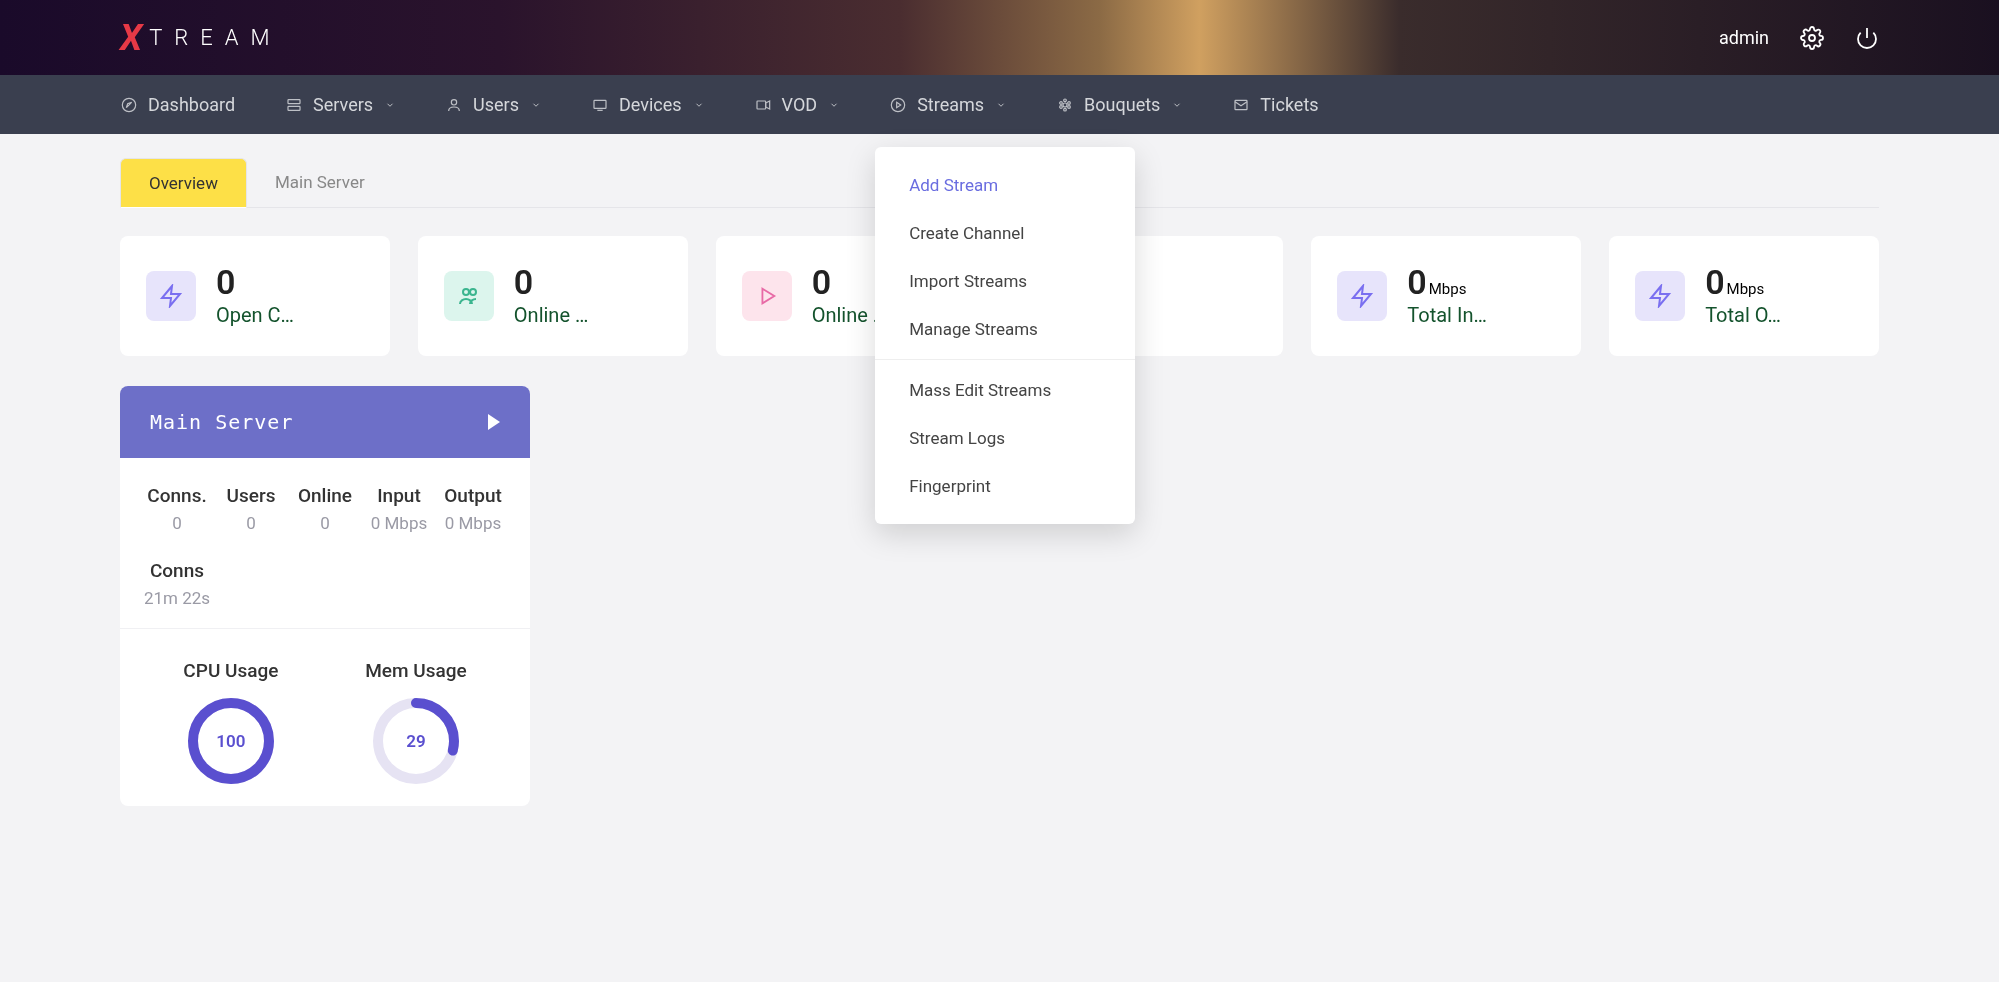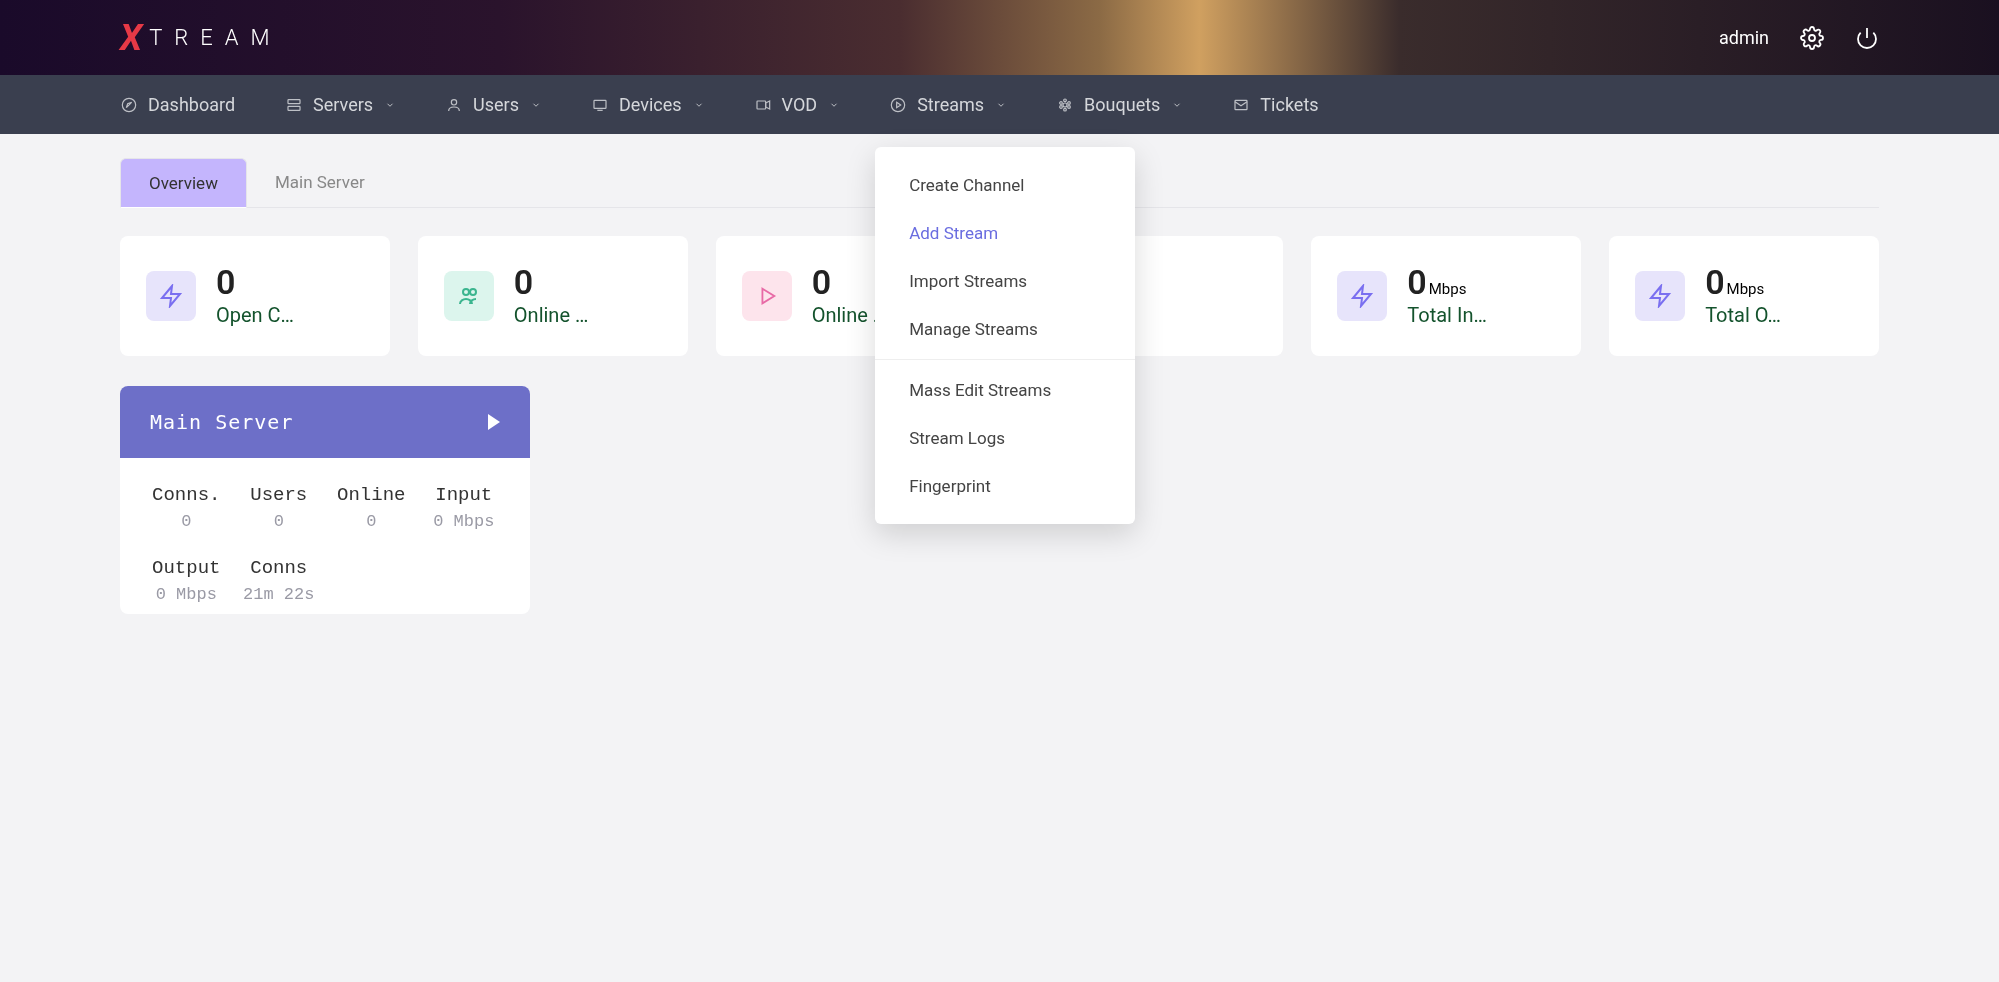--- a/index.html
+++ b/index.html
@@ -23,39 +23,39 @@
   
   .dropdown { position: absolute; top: 53px; left: -14px; background: #fff; border-radius: 6px; box-shadow: 0 10px 30px rgba(0,0,0,.15); min-width: 260px; padding: 14px 0; z-index: 50; }
   .dropdown .d-item { padding: 14px 34px; font-size: 17px; color: #444; cursor: pointer; white-space: nowrap; }
   .dropdown .d-item.active { color: #6a6de0; }
   .dropdown .d-sep { height: 1px; background: #eee; margin: 6px 0; }
   
   
   .content { padding: 24px 120px 60px; position: relative; }
   .tabs { display: flex; border-bottom: 1px solid #e5e5e9; }
   .tab { padding: 14px 28px; font-size: 17px; color: #888; cursor: pointer; background: transparent; }
-  .tab.active { background: #c4b5fd; color: #333; border: 1px solid #e5e5e9; border-bottom-color: #fff; border-radius: 6px 6px 0 0; margin-bottom: -1px; }
+  .tab.active { background: #fde047; color: #333; border: 1px solid #e5e5e9; border-bottom-color: #fff; border-radius: 6px 6px 0 0; margin-bottom: -1px; }
   
   .cards { display: grid; grid-template-columns: repeat(6, 1fr); gap: 28px; margin-top: 28px; }
   .card { background: #fff; border-radius: 8px; padding: 28px 26px; display: flex; align-items: center; gap: 20px; min-height: 120px; }
   .card .ic { width: 50px; height: 50px; border-radius: 8px; display: flex; align-items: center; justify-content: center; flex-shrink: 0; }
   .card .ic.purple { background: #e7e4fb; color: #7a6ff0; }
   .card .ic.green  { background: #dcf5ed; color: #3bb58f; }
   .card .ic.pink   { background: #fde4ec; color: #e86aa6; }
   .card .txt { flex: 1; min-width: 0; }
   .card .val { font-size: 34px; font-weight: 600; color: #222; line-height: 1; }
   .card .unit { font-size: 15px; font-weight: 400; color: #000000; margin-left: 2px; }
   .card .lbl { font-size: 20px; color: #14532d; margin-top: 4px; white-space: nowrap; overflow: hidden; text-overflow: ellipsis; }
   
   
   .server-panel { width: 410px; background: #fff; border-radius: 8px; margin-top: 30px; overflow: hidden; }
   .server-head { background: #6d6fc8; color: #fff; padding: 24px 30px; display: flex; align-items: center; justify-content: space-between; }
   .server-head .ttl { font-size: 20px; font-family: ui-monospace, Menlo, monospace; letter-spacing: 1px; }
   .server-head .play { width: 0; height: 0; border-left: 12px solid #fff; border-top: 8px solid transparent; border-bottom: 8px solid transparent; }
-  .stats-grid { display: grid; grid-template-columns: 1fr 1fr 1fr 1fr; text-align: center; padding: 26px 20px 10px; row-gap: 26px; font-family: Liberation Mono, monospace; }
+  .stats-grid { display: grid; grid-template-columns: 1fr 1fr 1fr 1fr 1fr; text-align: center; padding: 26px 20px 10px; row-gap: 26px; }
   .stat .slabel { font-size: 19px; color: #333; font-weight: 500; }
   .stat .svalue { font-size: 17px; color: #9a9aa5; margin-top: 6px; }
   .usage-row { display: flex; justify-content: space-around; padding: 30px 20px 20px; border-top: 1px solid #f0f0f3; margin-top: 10px; }
   .gauge-wrap { text-align: center; }
   .gauge-wrap .glabel { font-size: 19px; color: #333; margin-bottom: 14px; font-weight: 500; }
   .gauge { width: 90px; height: 90px; margin: 0 auto; position: relative; }
   .gauge svg { transform: rotate(-90deg); }
   .gauge .gval { position: absolute; inset: 0; display: flex; align-items: center; justify-content: center; font-size: 17px; color: #5a4fcf; font-weight: 600; }
   
   svg { display: block; }
@@ -159,22 +159,22 @@
         </svg>
       </span>
     <span>Streams</span>
     <span class="chev">
         <svg width="10" height="10" viewBox="0 0 24 24" fill="none" stroke="currentColor" stroke-width="2">
           <polyline points="6 9 12 15 18 9"></polyline>
         </svg>
       </span>
 
     <div class="dropdown">
+      <div class="d-item active">Add Stream</div>
       <div class="d-item">Create Channel</div>
-      <div class="d-item active">Add Stream</div>
       <div class="d-item">Import Streams</div>
       <div class="d-item">Manage Streams</div>
       <div class="d-sep"></div>
       <div class="d-item">Mass Edit Streams</div>
       <div class="d-item">Stream Logs</div>
       <div class="d-item">Fingerprint</div>
     </div>
   </div>
   <div class="nav-item">
     <span class="nav-ic">
@@ -308,14 +308,36 @@
         </div>
       <div class="stat">
           <div class="slabel">Output</div>
           <div class="svalue">0 Mbps</div>
         </div>
       <div class="stat">
           <div class="slabel">Conns</div>
           <div class="svalue">21m 22s</div>
         </div>
     </div>
+    <div class="usage-row">
+      <div class="gauge-wrap">
+        <div class="glabel">CPU Usage</div>
+        <div class="gauge">
+          <svg width="90" height="90" viewBox="0 0 90 90">
+            <circle cx="45" cy="45" r="38" stroke="#e6e3f3" stroke-width="10" fill="none"></circle>
+            <circle id="cpu-arc" cx="45" cy="45" r="38" stroke="#5a4fcf" stroke-width="10" fill="none" stroke-linecap="round" stroke-dasharray="238.8" stroke-dashoffset="0.0"></circle>
+          </svg>
+          <div class="gval">100</div>
+        </div>
+      </div>
+      <div class="gauge-wrap">
+        <div class="glabel">Mem Usage</div>
+        <div class="gauge">
+          <svg width="90" height="90" viewBox="0 0 90 90">
+            <circle cx="45" cy="45" r="38" stroke="#e6e3f3" stroke-width="10" fill="none"></circle>
+            <circle id="mem-arc" cx="45" cy="45" r="38" stroke="#5a4fcf" stroke-width="10" fill="none" stroke-linecap="round" stroke-dasharray="238.8" stroke-dashoffset="169.5"></circle>
+          </svg>
+          <div class="gval">29</div>
+        </div>
+      </div>
+    </div>
   </div>
 </div>
 
 </body></html>

